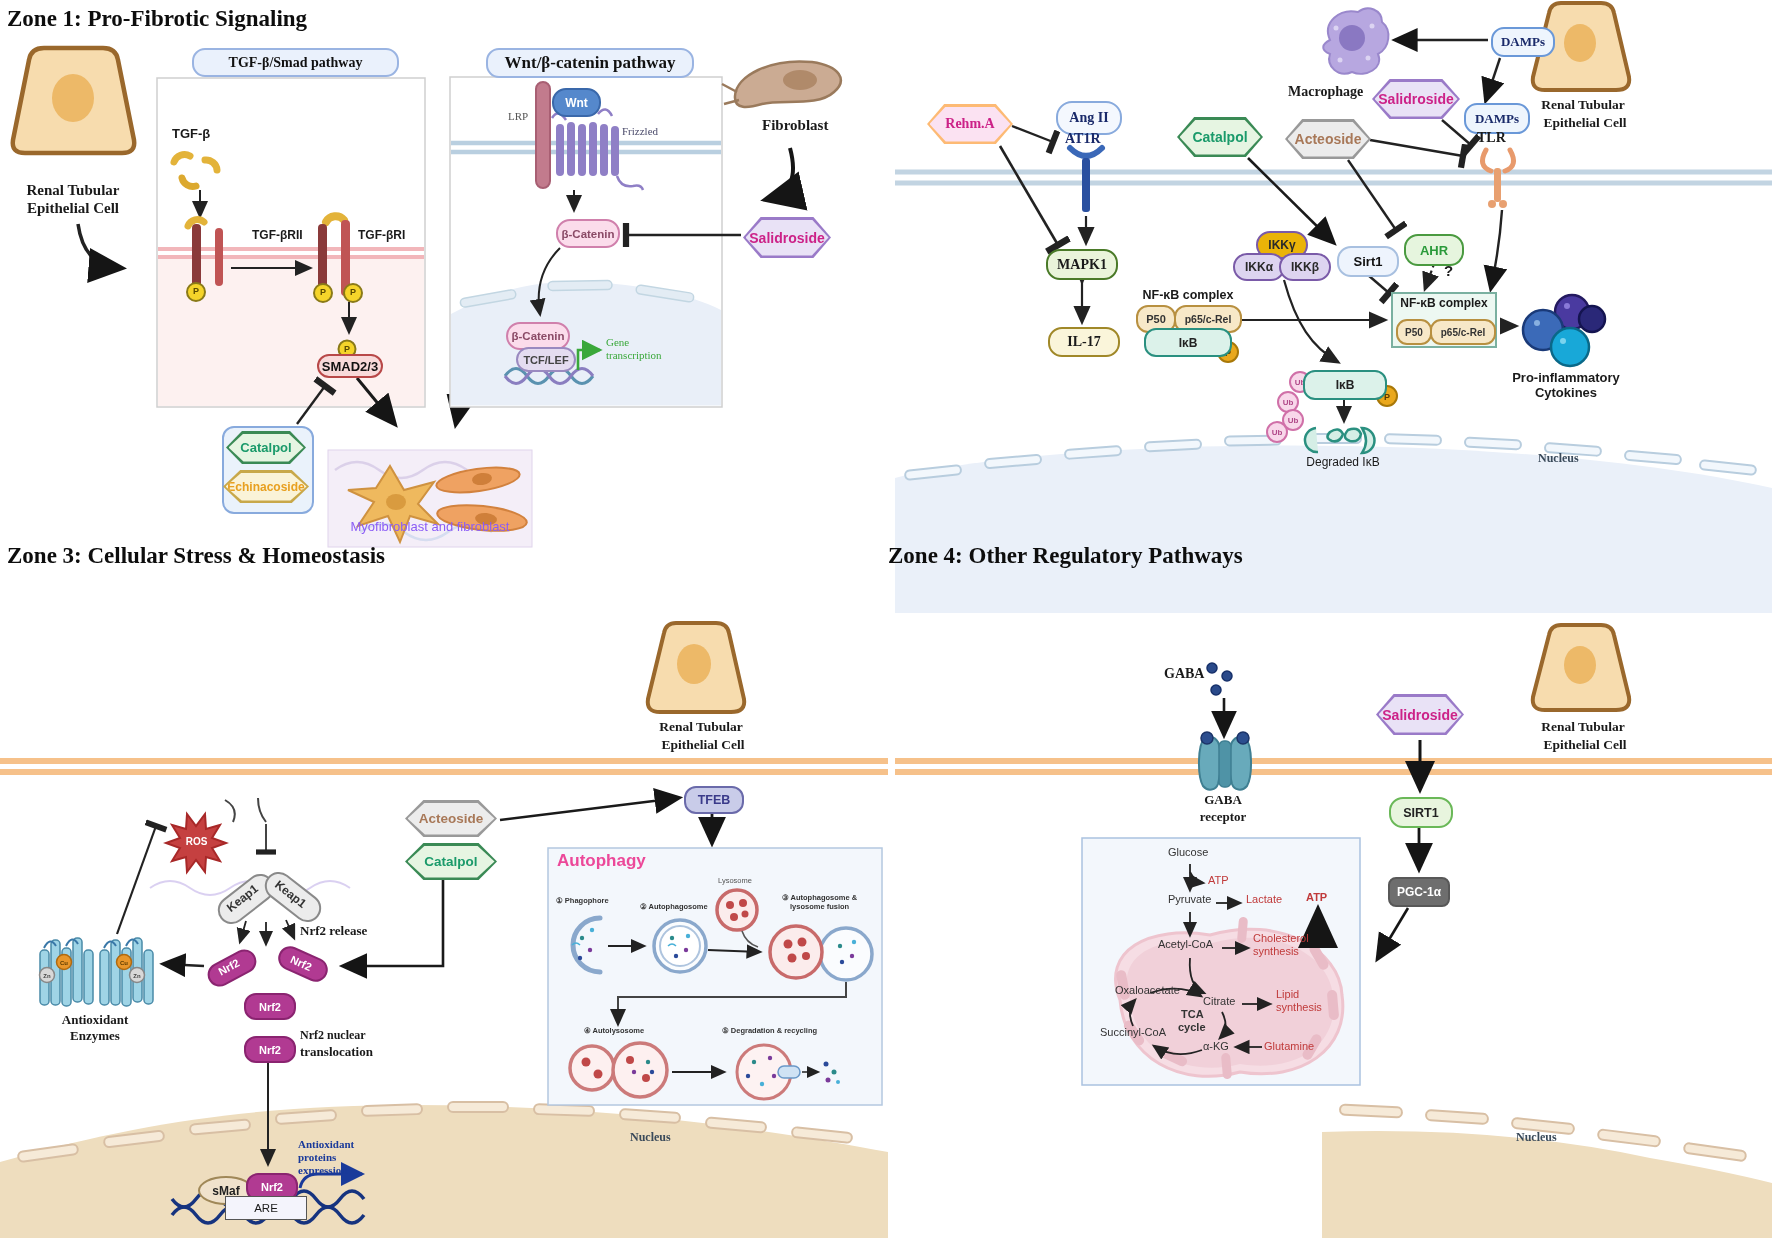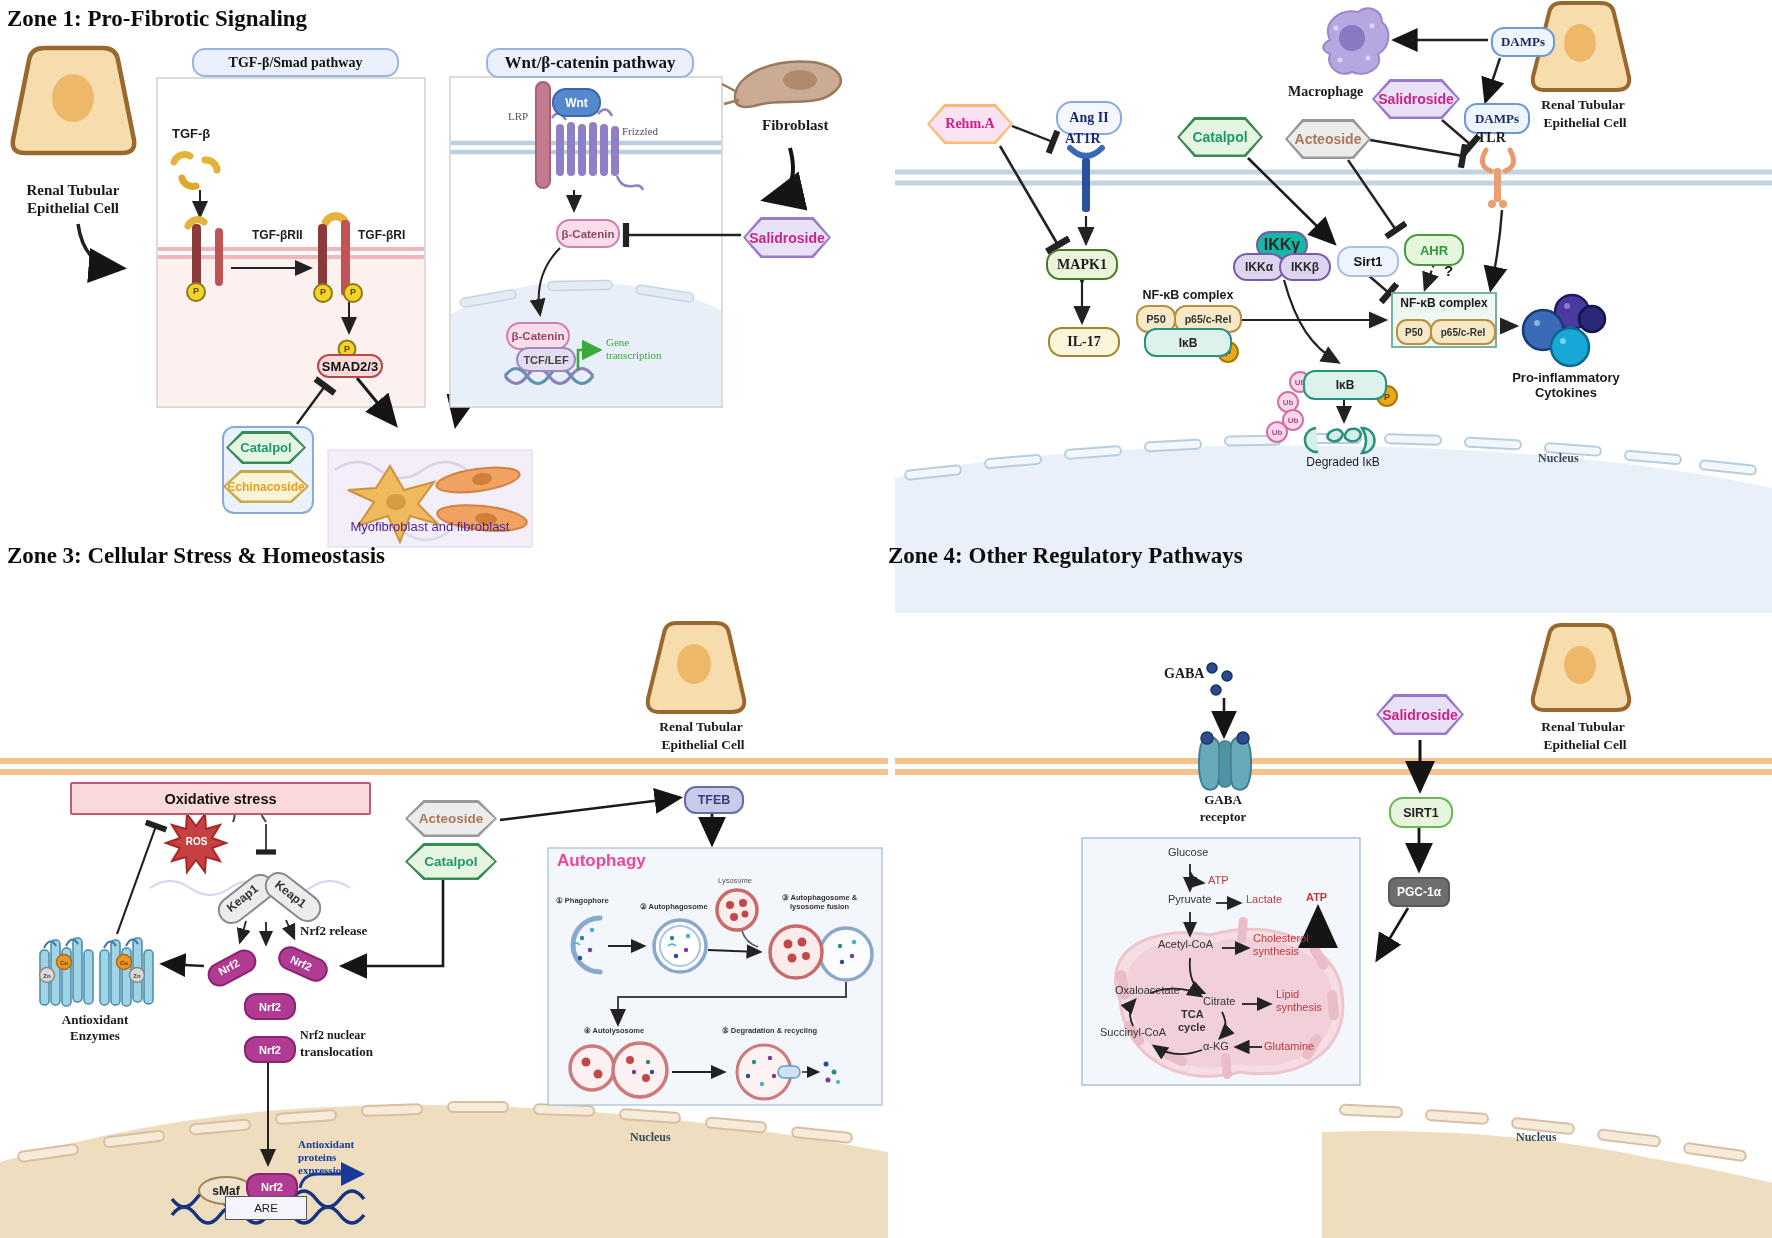--- a/index.html
+++ b/index.html
@@ -444,21 +444,21 @@
 <div class="t c" style="left:345px;top:287px;width:16px;font-size:9px;font-weight:700;color:#5a4a00">P</div>
 <div class="t c" style="left:339px;top:344px;width:16px;font-size:9px;font-weight:700;color:#5a4a00">P</div>
 <div class="pill" style="left:317px;top:354px;width:62px;height:20px;background:#f8dada;border-color:#b84848;font-size:13px;color:#111">SMAD2/3</div>
 <div style="position:absolute;left:222px;top:426px;width:88px;height:84px;background:#eaf2fb;border:2px solid #88aadd;border-radius:12px"></div>
 <div class="hexw" style="left:226px;top:431px;width:80px;height:33px;background:#3a8a55">
       <span style="background:#e6f5e2;color:#1a9a6a;font-size:13px">Catalpol</span>
     </div>
 <div class="hexw" style="left:223px;top:470px;width:86px;height:33px;background:#c8a84a">
       <span style="background:#faf3d8;color:#e8a020;font-size:12px">Echinacoside</span>
     </div>
-<div class="t c" style="left:328px;top:520px;width:204px;font-size:13px;color:#4c1d95">Myofibroblast and fibroblast</div>
+<div class="t c" style="left:328px;top:520px;width:204px;font-size:13px;color:#8b5cf6">Myofibroblast and fibroblast</div>
 <div class="t" style="left:508px;top:110px;font-size:11px;font-family:'Liberation Serif',serif;color:#555">LRP</div>
 <div class="pill" style="left:552px;top:88px;width:45px;height:25px;background:#5588cc;border-color:#3a68aa;font-size:12px;color:#fff">Wnt</div>
 <div class="t" style="left:622px;top:125px;font-size:11px;font-family:'Liberation Serif',serif;color:#4a4a6a">Frizzled</div>
 <div class="pill" style="left:556px;top:219px;width:60px;height:25px;background:#fbdceb;border-color:#d080ac;font-size:11.5px;color:#8a4a66">β-Catenin</div>
 <div class="hexw" style="left:743px;top:217px;width:88px;height:41px;background:#9a7ac8">
       <span style="background:#e9e2f6;color:#cc2288;font-size:14px">Salidroside</span>
     </div>
 <div class="pill" style="left:506px;top:322px;width:60px;height:24px;background:#fbdceb;border-color:#d080ac;font-size:11.5px;color:#8a4a66">β-Catenin</div>
 <div class="pill" style="left:516px;top:347px;width:56px;height:21px;background:#e4dcf0;border-color:#9a8ac0;font-size:11px;color:#444">TCF/LEF</div>
 <div class="t" style="left:606px;top:336px;font-size:11px;font-family:'Liberation Serif',serif;color:#3aa83a">Gene</div>
@@ -480,42 +480,41 @@
     </div>
 <div class="hexw" style="left:1372px;top:79px;width:88px;height:40px;background:#9a7ac8">
       <span style="background:#e9e2f6;color:#cc2288;font-size:14px">Salidroside</span>
     </div>
 <div class="t sb" style="left:1288px;top:84px;font-size:14px">Macrophage</div>
 <div class="pill sb" style="left:1491px;top:27px;width:60px;height:26px;background:#eef5fd;border-color:#6a98d8;font-size:13px;color:#1a2a6a;border-radius:13px">DAMPs</div>
 <div class="pill sb" style="left:1464px;top:103px;width:62px;height:27px;background:#eef5fd;border-color:#6a98d8;font-size:13px;color:#1a2a6a;border-radius:13px">DAMPs</div>
 <div class="t sb" style="left:1477px;top:130px;font-size:14px">TLR</div>
 <div class="t sb c" style="left:1531px;top:97px;width:104px;font-size:13.5px">Renal Tubular</div>
 <div class="t sb c" style="left:1533px;top:115px;width:104px;font-size:13.5px">Epithelial Cell</div>
-<div class="pill" style="left:1256px;top:231px;width:48px;height:24px;background:#14b8a6;border-color:#7a5aa8;font-size:16px;color:#2a2a2a">IKKγ</div>
+<div class="pill" style="left:1256px;top:231px;width:48px;height:24px;background:#eab308;border-color:#7a5aa8;font-size:12px;color:#2a2a2a">IKKγ</div>
 <div class="pill" style="left:1233px;top:253px;width:48px;height:24px;background:#ddd4f0;border-color:#7a5aa8;font-size:12px;color:#2a2a2a">IKKα</div>
 <div class="pill" style="left:1279px;top:253px;width:48px;height:24px;background:#ddd4f0;border-color:#7a5aa8;font-size:12px;color:#2a2a2a">IKKβ</div>
 <div class="pill" style="left:1337px;top:246px;width:58px;height:27px;background:#eef4fd;border-color:#a8c0e0;font-size:13px;color:#111;border-radius:14px">Sirt1</div>
 <div class="pill" style="left:1404px;top:234px;width:56px;height:28px;background:#e6f5de;border-color:#4a9a40;font-size:13px;color:#2a9a3a;border-radius:14px">AHR</div>
 <div class="t" style="left:1444px;top:262px;font-size:15px;font-weight:700">?</div>
 <div class="t c" style="left:1138px;top:288px;width:100px;font-size:12.5px;font-weight:700">NF-κB complex</div>
 <div class="pill" style="left:1136px;top:305px;width:36px;height:24px;background:#f7e8c8;border-color:#b89040;font-size:11px;color:#333;border-radius:12px">P50</div>
 <div class="pill" style="left:1174px;top:305px;width:64px;height:24px;background:#f7e8c8;border-color:#b89040;font-size:10.5px;color:#333;border-radius:12px">p65/c-Rel</div>
 <div class="pill" style="left:1144px;top:328px;width:84px;height:25px;background:#dcf2ea;border-color:#2a9080;font-size:12px;color:#222;border-radius:12px">IκB</div>
 <div class="t c" style="left:1394px;top:297px;width:100px;font-size:12px;font-weight:700">NF-κB complex</div>
 <div class="pill" style="left:1396px;top:319px;width:32px;height:22px;background:#f7e8c8;border-color:#b89040;font-size:10px;color:#333;border-radius:11px">P50</div>
 <div class="pill" style="left:1430px;top:319px;width:62px;height:22px;background:#f7e8c8;border-color:#b89040;font-size:10px;color:#333;border-radius:11px">p65/c-Rel</div>
 <div class="pill" style="left:1303px;top:370px;width:80px;height:26px;background:#dcf2ea;border-color:#2a9080;font-size:12px;color:#222;border-radius:12px">IκB</div>
 <div class="t c" style="left:1302px;top:456px;width:82px;font-size:12px">Degraded IκB</div>
 <div class="t c" style="left:1504px;top:371px;width:124px;font-size:13px;font-weight:700">Pro-inflammatory</div>
 <div class="t c" style="left:1504px;top:386px;width:124px;font-size:13px;font-weight:700">Cytokines</div>
 <div class="t sb" style="left:1538px;top:452px;font-size:12px;color:#3a4a5a">Nucleus</div>
 
 <div class="t sb c" style="left:649px;top:719px;width:104px;font-size:13.5px">Renal Tubular</div>
 <div class="t sb c" style="left:651px;top:737px;width:104px;font-size:13.5px">Epithelial Cell</div>
-<div class="pill" style="left:70px;top:782px;width:297px;height:29px;background:#fbd8da;border-color:#bc5a78;font-size:14.5px;color:#111;border-radius:2px">Oxidative stress</div>
 <div class="t c" style="left:178px;top:836px;width:37px;font-size:10px;font-weight:700;color:#fff">ROS</div>
 <div class="t" style="left:225px;top:892px;font-size:12px;font-weight:700;color:#333;transform:rotate(-38deg)">Keap1</div>
 <div class="t" style="left:272px;top:888px;font-size:12px;font-weight:700;color:#333;transform:rotate(38deg)">Keap1</div>
 <div class="t sb" style="left:300px;top:924px;font-size:13px">Nrf2 release</div>
 <div class="t" style="left:218px;top:961px;font-size:11px;font-weight:700;color:#fff;transform:rotate(-28deg)">Nrf2</div>
 <div class="t" style="left:290px;top:957px;font-size:11px;font-weight:700;color:#fff;transform:rotate(24deg)">Nrf2</div>
 <div class="pill" style="left:244px;top:993px;width:48px;height:23px;background:#b13a92;border-color:#8a2470;font-size:11px;color:#fff;border-radius:12px">Nrf2</div>
 <div class="pill" style="left:244px;top:1036px;width:48px;height:23px;background:#b13a92;border-color:#8a2470;font-size:11px;color:#fff;border-radius:12px">Nrf2</div>
 <div class="t sb" style="left:300px;top:1029px;font-size:12px">Nrf2 nuclear</div>
 <div class="t sb" style="left:300px;top:1045px;font-size:13px">translocation</div>

